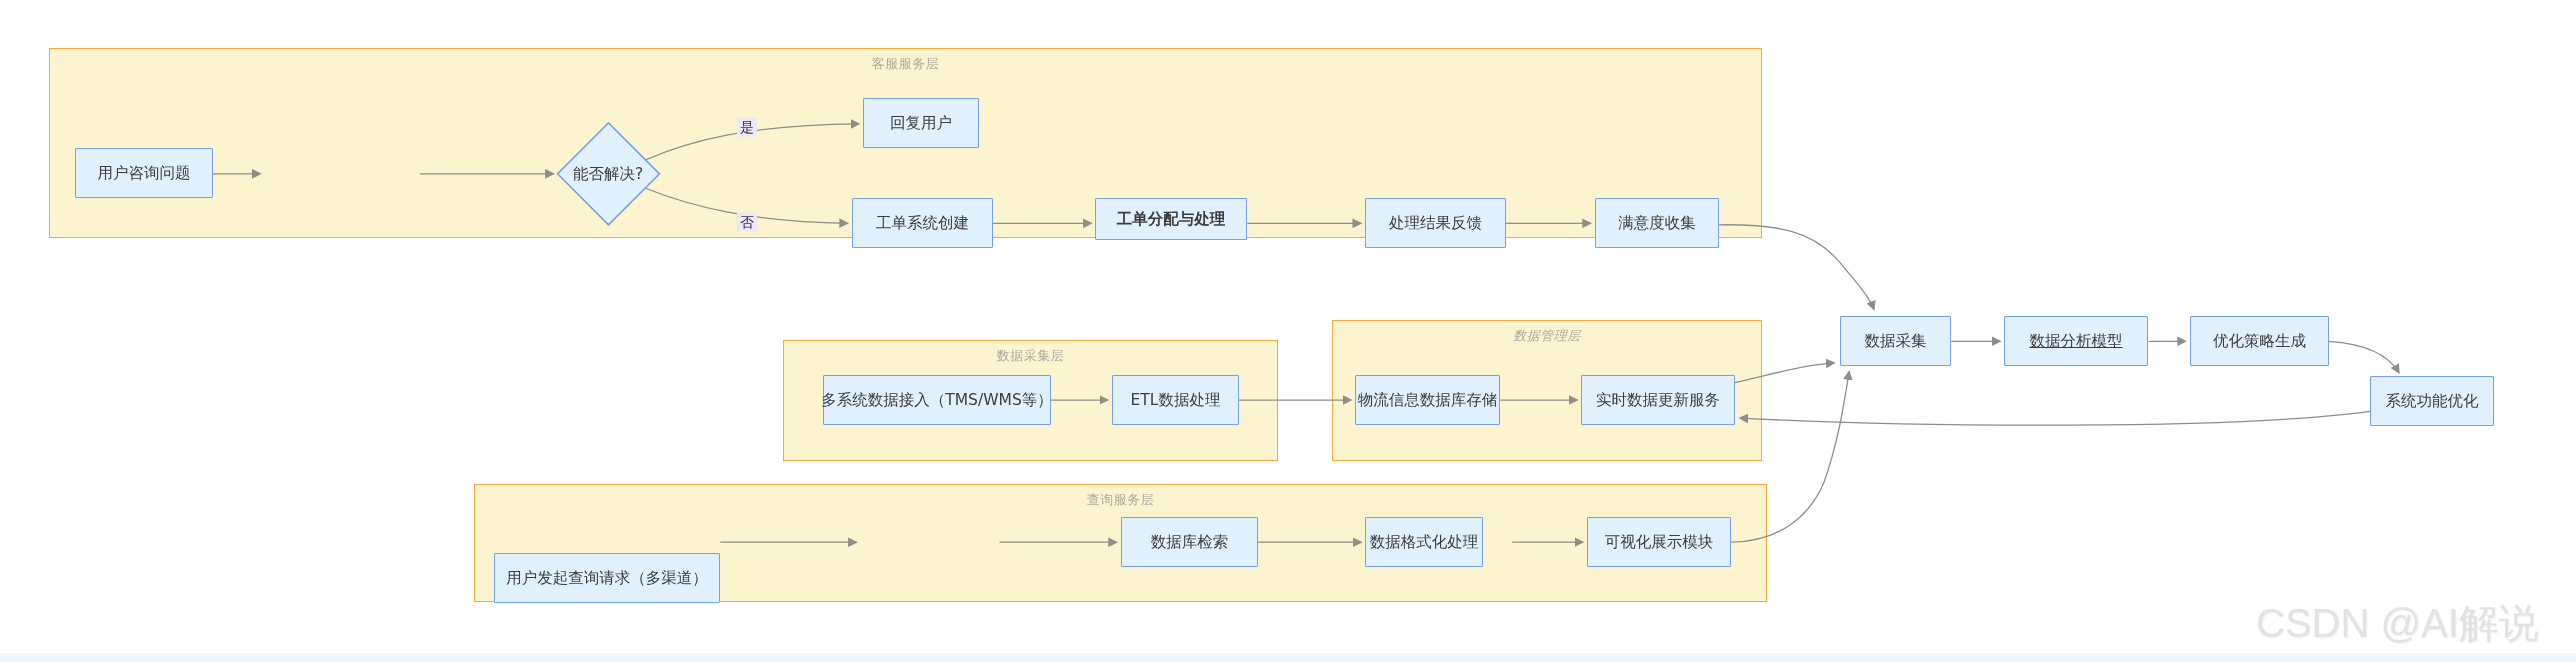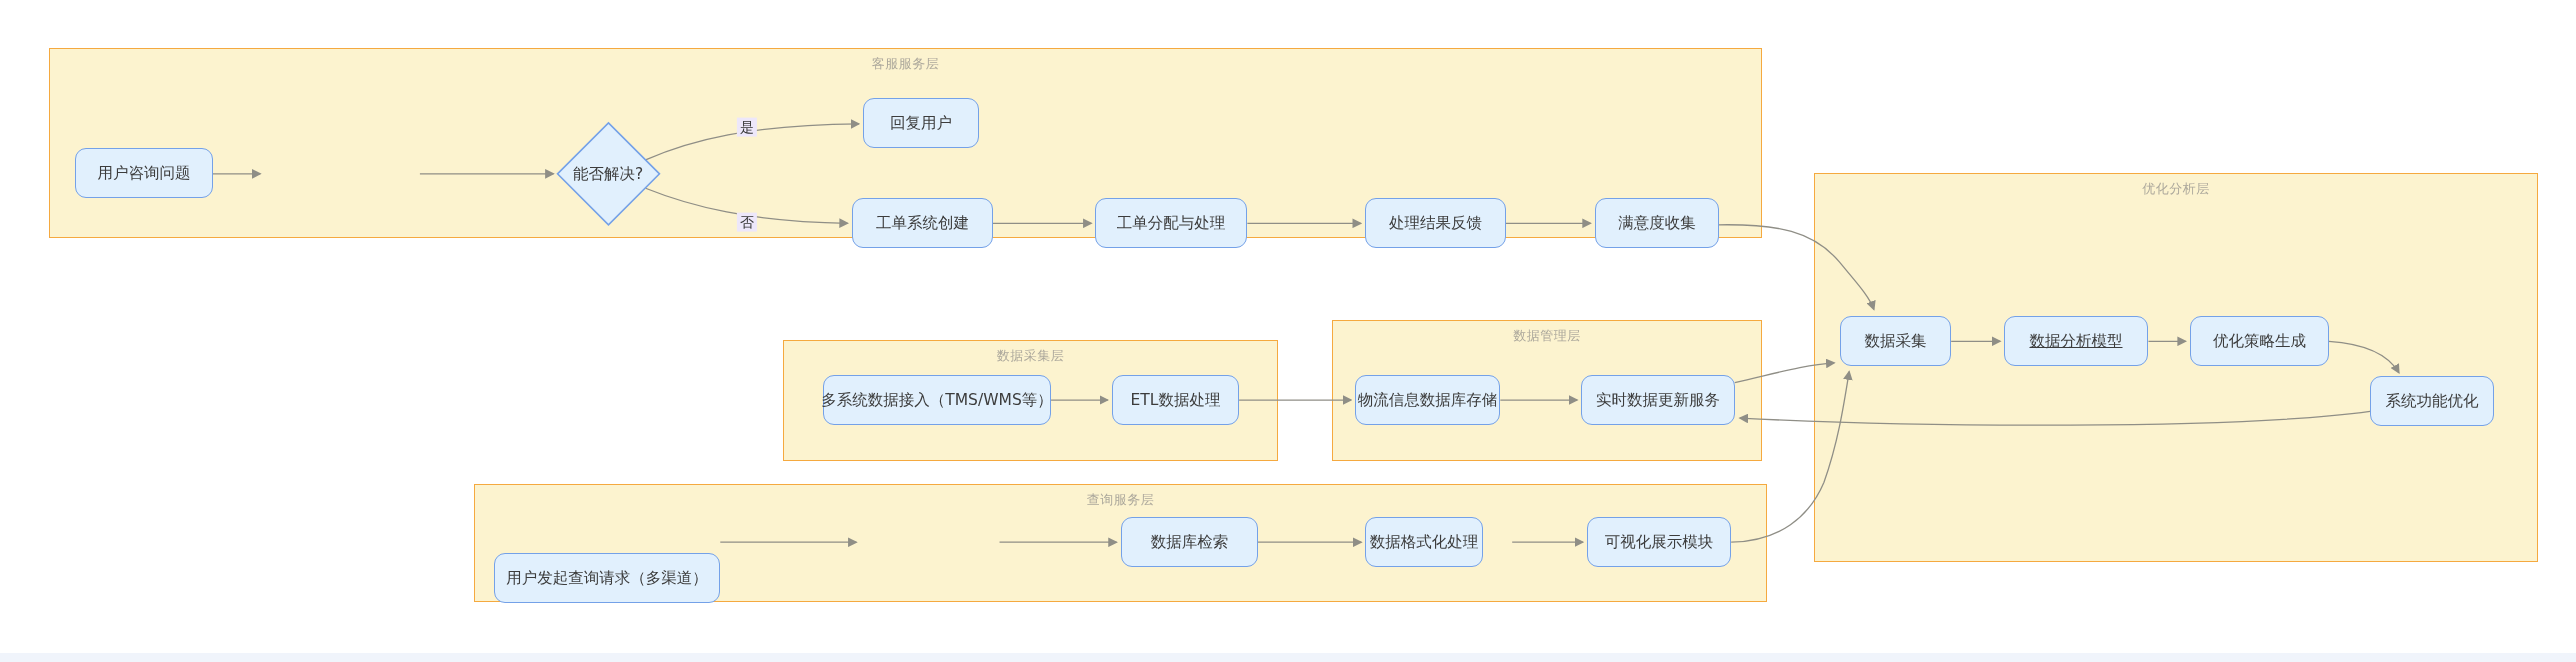--- a/index.html
+++ b/index.html
@@ -40,21 +40,21 @@
     stroke-width: 3px;
   }
   .node {
     position: absolute;
     display: flex;
     align-items: center;
     justify-content: center;
     box-sizing: border-box;
     background: var(--node-fill, #E1F0FD);
     border: 1.5px solid var(--node-stroke, #74A1E8);
-    border-radius: 11px;
+    border-radius: 1px;
     font-size: 15.5px;
     color: var(--node-text, #3C3C3C);
     white-space: nowrap;
   }
   .diamond-text {
     position: absolute;
     transform: translate(-50%, -50%);
     font-size: 15.5px;
     color: var(--node-text, #3C3C3C);
     white-space: nowrap;
@@ -93,31 +93,28 @@
 <div class="canvas">
 
   <div class="container" style="left:49px; top:48px; width:1713px; height:190px;">
     <div class="container-label">客服服务层</div>
   </div>
 
   <div class="container" style="left:783px; top:340px; width:495px; height:121px;">
     <div class="container-label">数据采集层</div>
   </div>
 
-  <div class="container" style="left:1332px; top:320px; width:430px; height:141px;">
+  <div class="container" style="left:1332px; top:320px; width:430px; height:141px;font-style:italic;">
     <div class="container-label">数据管理层</div>
   </div>
 
   <div class="container" style="left:474px; top:484px; width:1293px; height:118px;">
     <div class="container-label">查询服务层</div>
   </div>
 
-  <div class="container" style="left:1814px; top:173px; width:724px; height:389px;">
-    <div class="container-label">优化分析层</div>
-  </div>
 
   <svg class="edges" width="2589" height="663" viewBox="0 0 5025 1286">
     <defs>
       <marker id="arrow" viewBox="0 0 10 10" refX="8.5" refY="5" markerWidth="7.5" markerHeight="7.5" orient="auto-start-reverse">
         <path class="arrowhead" d="M 0 0 L 10 5 L 0 10 z"></path>
       </marker>
     </defs>
 
     <path class="edge" marker-end="url(#arrow)" d="M 412 337 H 505"></path>
     <path class="edge" marker-end="url(#arrow)" d="M 815 337 H 1074"></path>
@@ -141,21 +138,21 @@
     <path class="edge" marker-end="url(#arrow)" d="M 4520 662 C 4596 667, 4638 692, 4656 723"></path>
     <path class="edge" marker-end="url(#arrow)" d="M 4600 798 C 4340 834, 3715 829, 3377 811"></path>
 
     <polygon class="diamond" points="1082,337 1181,238 1280,337 1181,436"></polygon>
   </svg>
 
   <div class="node" style="left:75px; top:148px; width:138px; height:50px;">用户咨询问题</div>
   <div class="diamond-text" style="left:608px; top:174px;">能否解决?</div>
   <div class="node" style="left:863px; top:98px; width:116px; height:50px;">回复用户</div>
   <div class="node" style="left:852px; top:198px; width:141px; height:50px;">工单系统创建</div>
-  <div class="node" style="left:1095px; top:198px; width:152px; height:50px;">工单分配与处理</div>
+  <div class="node" style="left:1095px; top:198px; width:152px; height:42px;font-weight:bold;">工单分配与处理</div>
   <div class="node" style="left:1365px; top:198px; width:141px; height:50px;">处理结果反馈</div>
   <div class="node" style="left:1595px; top:198px; width:124px; height:50px;">满意度收集</div>
 
   <div class="node" style="left:823px; top:375px; width:228px; height:50px;text-align:center;">多系统数据接入（TMS/WMS等）</div>
   <div class="node" style="left:1112px; top:375px; width:127px; height:50px;">ETL数据处理</div>
   <div class="node" style="left:1355px; top:375px; width:145px; height:50px;">物流信息数据库存储</div>
   <div class="node" style="left:1581px; top:375px; width:154px; height:50px;">实时数据更新服务</div>
 
   <div class="node" style="left:494px; top:517px; width:226px; height:50px;margin-top:36px;">用户发起查询请求（多渠道）</div>
   <div class="node" style="left:1121px; top:517px; width:137px; height:50px;">数据库检索</div>
@@ -163,16 +160,17 @@
   <div class="node" style="left:1587px; top:517px; width:144px; height:50px;">可视化展示模块</div>
 
   <div class="node" style="left:1840px; top:316px; width:111px; height:50px;">数据采集</div>
   <div class="node" style="left:2004px; top:316px; width:144px; height:50px;text-decoration:underline;">数据分析模型</div>
   <div class="node" style="left:2190px; top:316px; width:139px; height:50px;">优化策略生成</div>
   <div class="node" style="left:2370px; top:376px; width:124px; height:50px;">系统功能优化</div>
 
   <div class="edge-label" style="left:747px; top:127px;">是</div>
   <div class="edge-label" style="left:747px; top:222px;">否</div>
 
+  <div class="watermark">CSDN @AI解说</div>
   <div class="footer-bar"></div>
 
 </div>
 
 
 </body></html>

